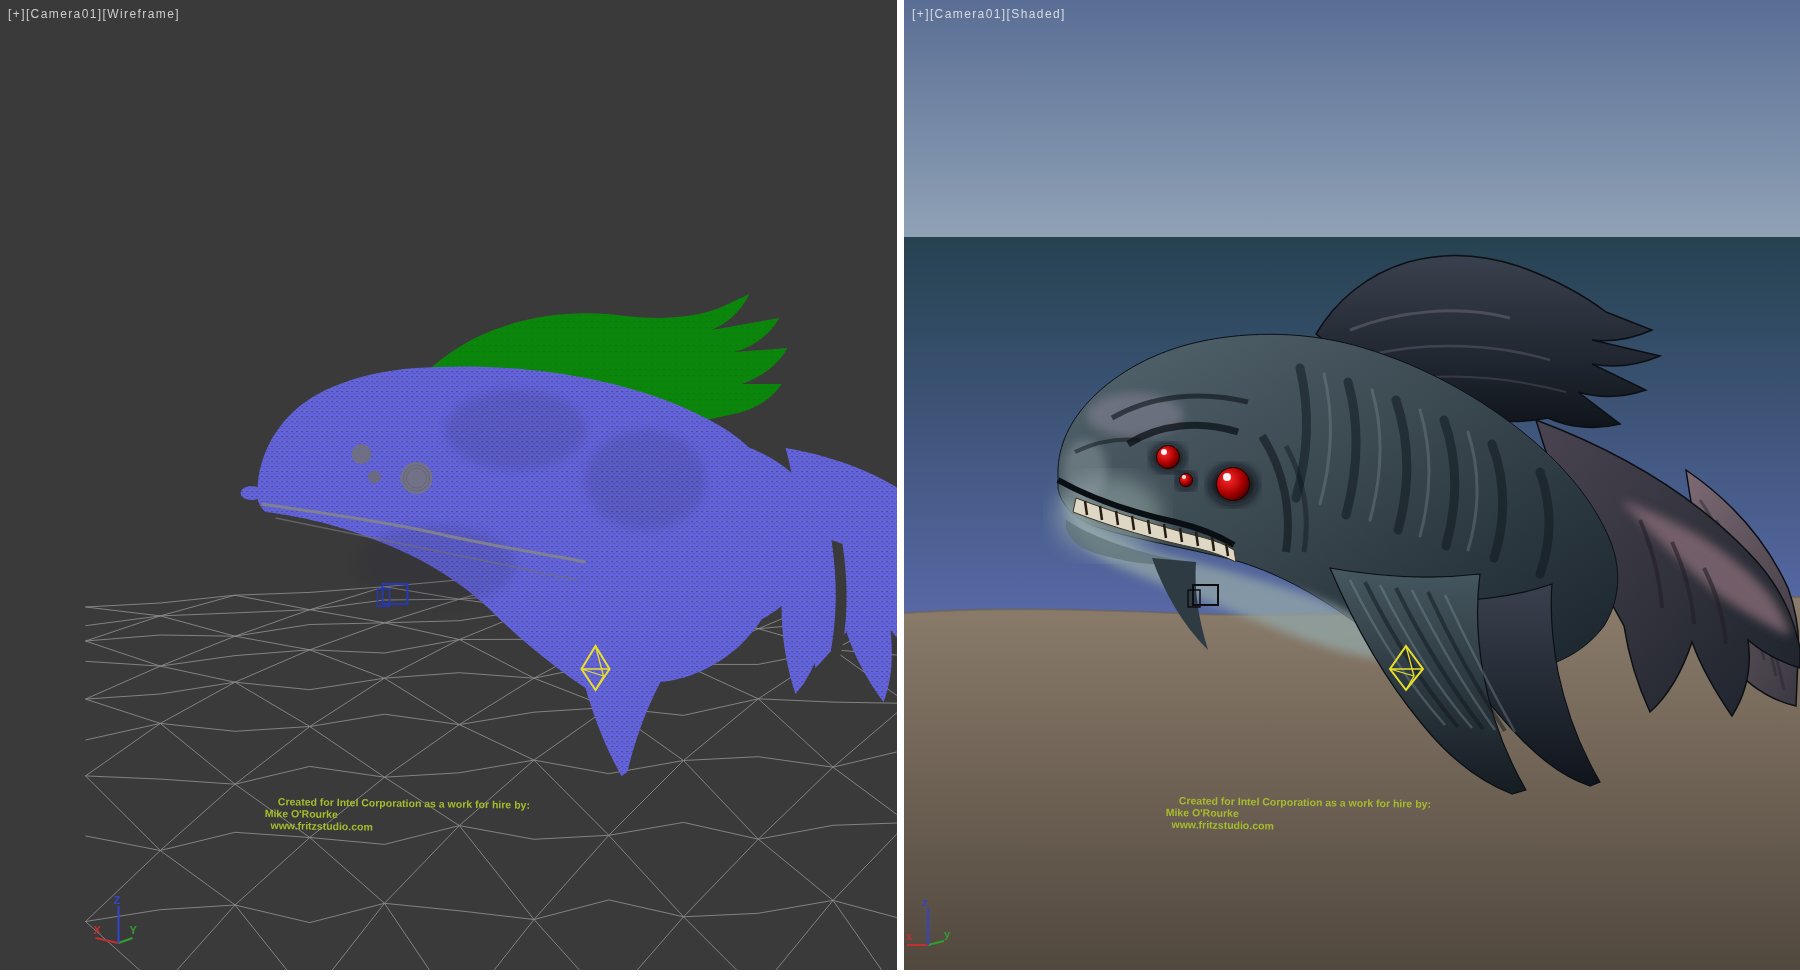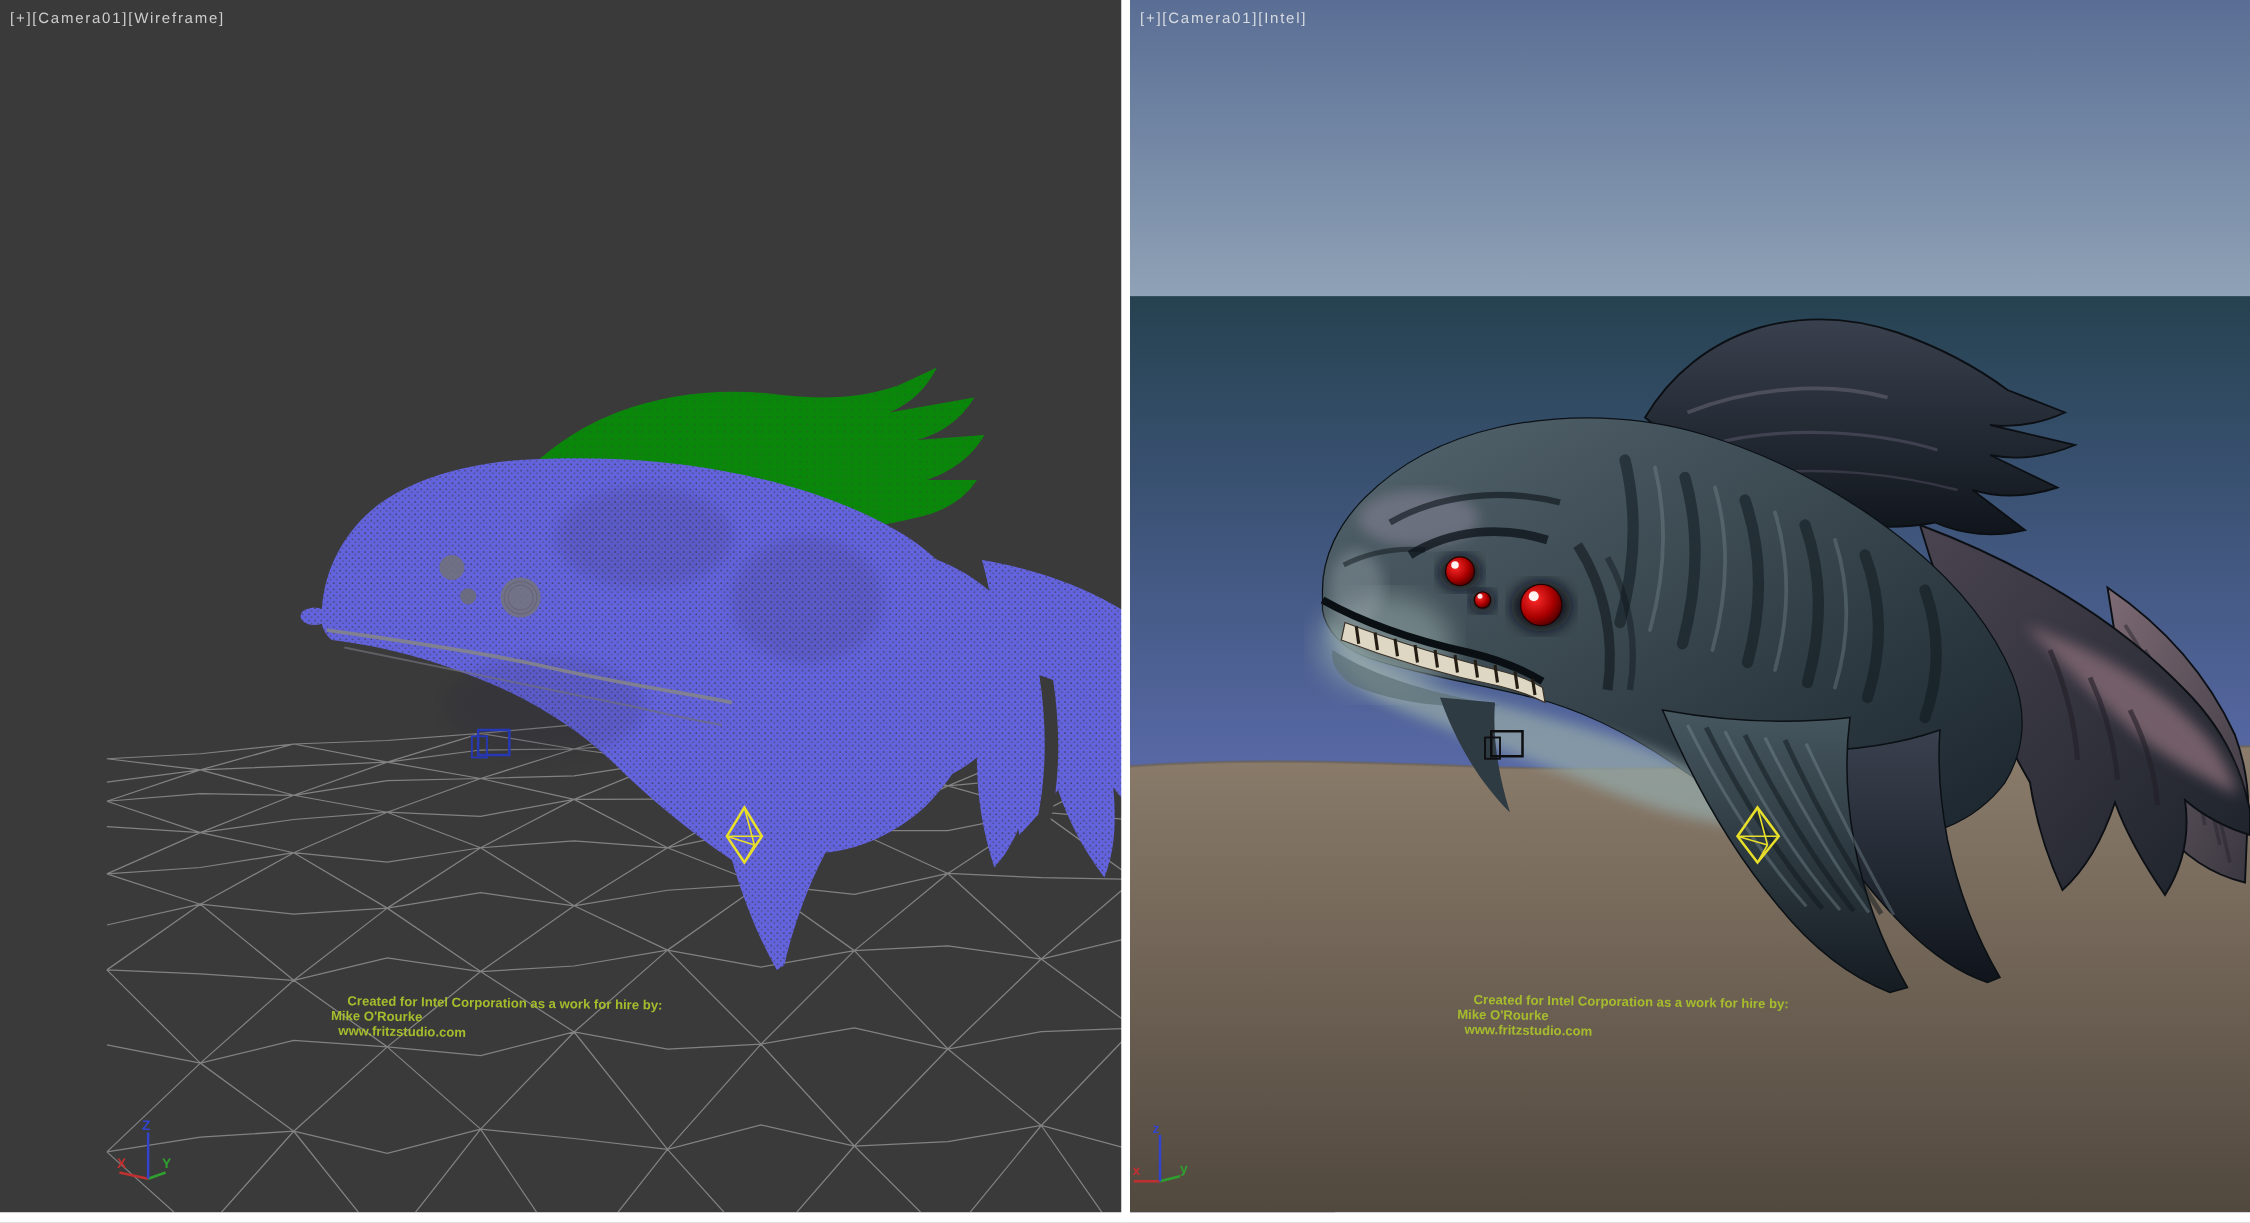--- a/index.html
+++ b/index.html
@@ -114,21 +114,21 @@
     </svg>
 
     <div class="attribution" id="attr-left">
       <div class="attr-l1">Created for Intel Corporation as a work for hire by:</div>
       <div class="attr-l2">Mike O'Rourke</div>
       <div class="attr-l3">www.fritzstudio.com</div>
     </div>
   </div>
 
   <div class="viewport" id="vp-right">
-    <div class="vp-label">[+][Camera01][Intel]</div>
+    <div class="vp-label">[+][Camera01][Shaded]</div>
 
     <svg class="scene" viewBox="904 0 896 970">
       <defs>
         <linearGradient id="skyG" x1="0" y1="0" x2="0" y2="1">
           <stop offset="0" stop-color="#5a6e95"></stop>
             <stop offset="1" stop-color="#8fa2b6"></stop>
         </linearGradient>
         <linearGradient id="seaG" x1="0" y1="0" x2="0" y2="1">
           <stop offset="0" stop-color="#264250"></stop>
             <stop offset="1" stop-color="#5869a6"></stop>

